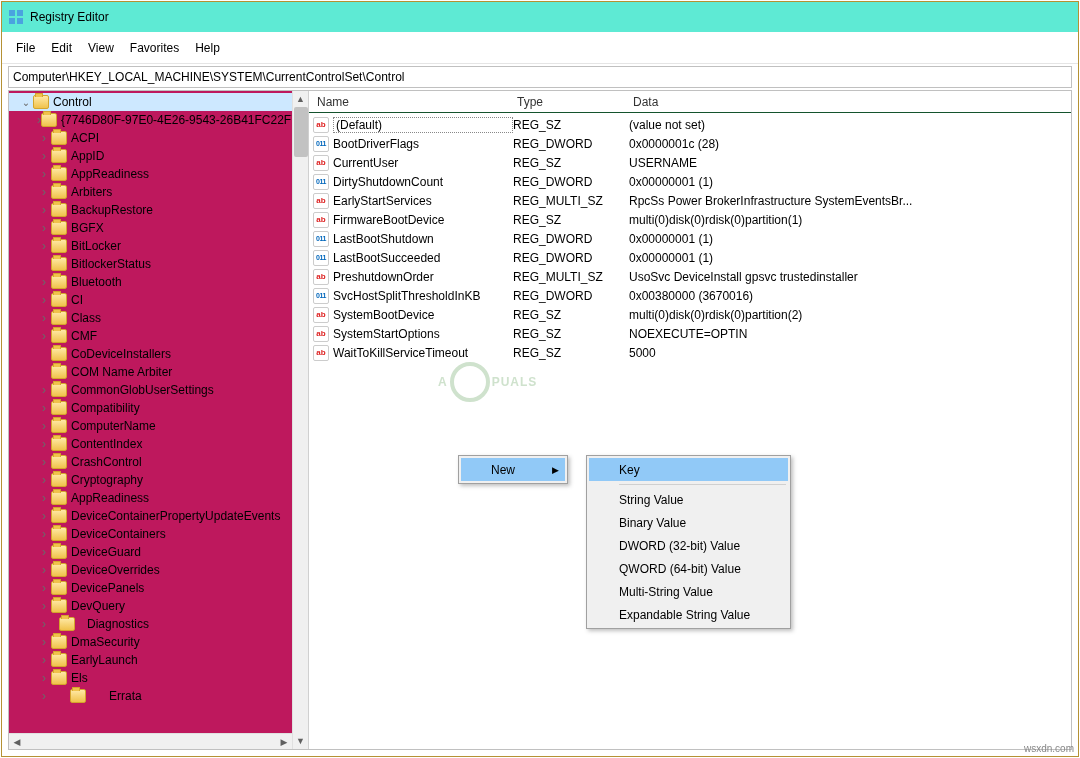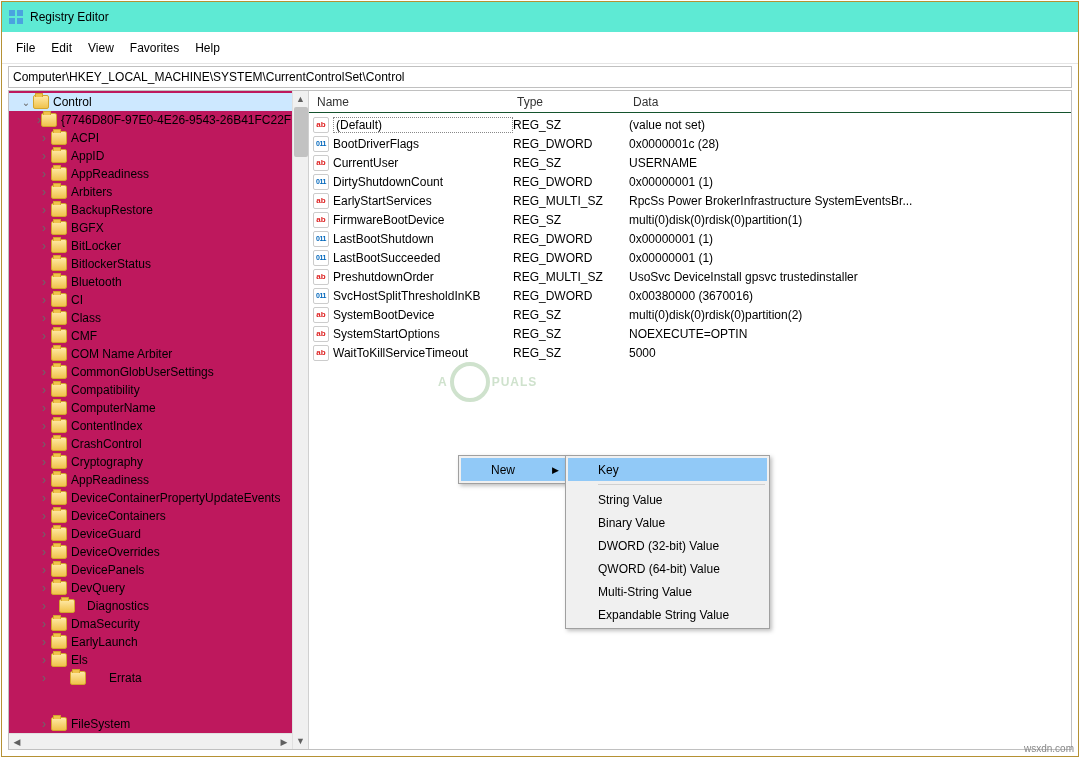--- a/index.html
+++ b/index.html
@@ -58,21 +58,21 @@
   .reg-icon-dw::after{content:"011";color:#06b;font-size:7px;font-weight:bold;letter-spacing:-0.5px;}
 
   
   .context-menu { position: absolute; background: #f0f0f0; border: 1px solid #a0a0a0; box-shadow: 2px 2px 4px rgba(0,0,0,.25); padding: 2px; }
   .cm-item { display: flex; align-items: center; height: 23px; padding: 0 24px 0 30px; position: relative; white-space: nowrap; }
   .cm-item.highlight { background: #91c9f7; }
   .cm-item .arrow-r { position: absolute; right: 6px; font-size: 9px; }
   .cm-left-strip { position:absolute; left:2px; top:2px; bottom:2px; width:26px; background:#f0f0f0; }
   .cm-sep { height:1px; background:#d0d0d0; margin:3px 2px 3px 30px; }
   .cm1 { left: 458px; top: 455px; width: 110px; }
-  .cm2 { left: 565px; top: 455px; width: 205px; }
+  .cm2 { left: 586px; top: 455px; width: 205px; }
 
   
   .watermark { position:absolute; left: 438px; top: 362px; font-size: 32px; font-weight: bold; color: #cfe2cd; letter-spacing: 1px; pointer-events:none; display:flex; align-items:center; }
   .watermark .circle { width: 40px; height: 40px; border: 4px solid #cfe2cd; border-radius: 50%; margin: 0 2px; position:relative; }
   .corner-url { position:absolute; right:6px; bottom:4px; font-size:10px; color:#888; }
 </style>
 </head>
 <body>
 
 <div class="window">
@@ -167,20 +167,25 @@
             <span class="label">Class</span>
           </div>
           <div class="tree-node" style="padding-left: 28px;">
             <span class="arrow right"></span>
             <span class="folder-icon"></span>
             <span class="label">CMF</span>
           </div>
           <div class="tree-node" style="padding-left: 28px;">
             <span class="arrow dot"></span>
             <span class="folder-icon"></span>
+            <span class="label">CoDeviceInstallers</span>
+          </div>
+          <div class="tree-node" style="padding-left: 28px;">
+            <span class="arrow dot"></span>
+            <span class="folder-icon"></span>
             <span class="label">COM Name Arbiter</span>
           </div>
           <div class="tree-node" style="padding-left: 28px;">
             <span class="arrow right"></span>
             <span class="folder-icon"></span>
             <span class="label">CommonGlobUserSettings</span>
           </div>
           <div class="tree-node" style="padding-left: 28px;">
             <span class="arrow right"></span>
             <span class="folder-icon"></span>

